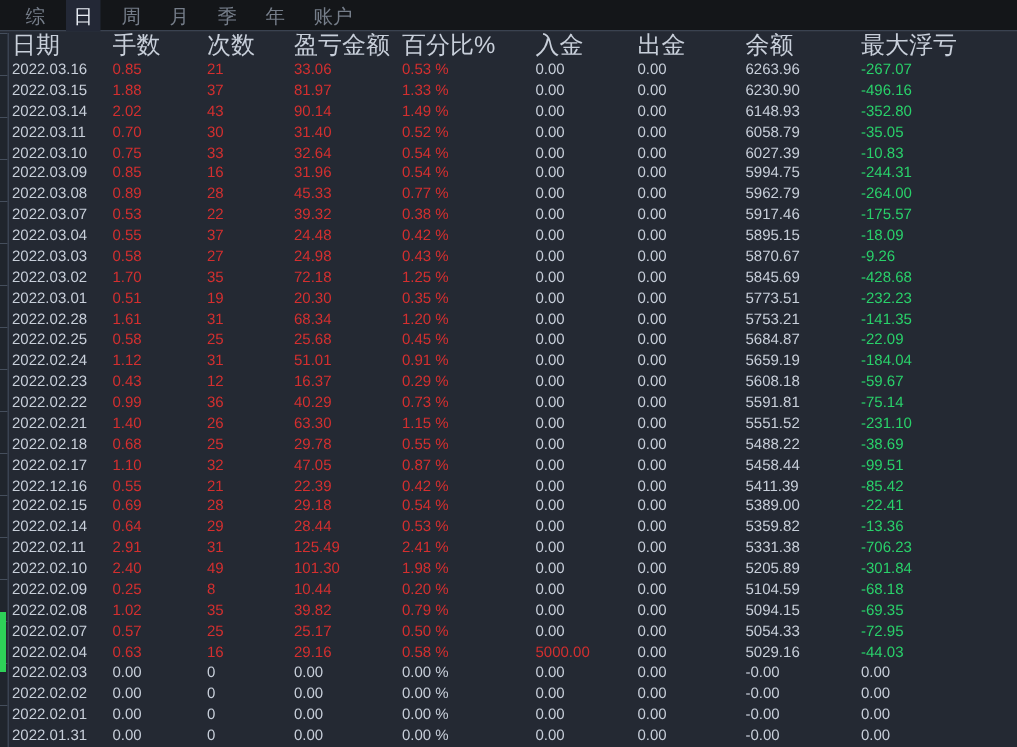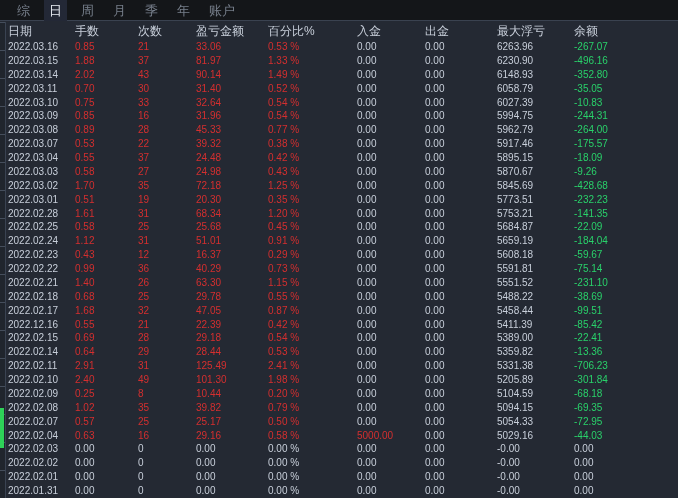--- a/index.html
+++ b/index.html
@@ -30,21 +30,21 @@
     position:absolute; left:0; top:22px; right:0; bottom:0;
     background:#242933;
   }
   .grid-row {
     display:grid;
     grid-template-columns:67px 63px 58px 72px 89px 68px 72px 77px 1fr;
     padding-left:8px;
     align-items:center;
   }
   .header-row {
-    height:18px; font-size:12px; color:#c8cfda;
+    height:18px; font-size:16px; color:#c8cfda;
   }
   .header-row .cell { line-height:18px; }
   .data-row {
     height:13.88px; font-size:10px;
   }
   .data-row .cell { line-height:13.88px; white-space:nowrap; }
   .cell { overflow:hidden; }
   .c-neutral { color:#c8cfda; }
   .c-red { color:#d42f2f; }
   .c-green { color:#29d16a; }
@@ -77,22 +77,22 @@
 
 <div class="table-wrap">
   <div class="grid-row header-row">
       <div class="cell c-neutral">日期</div>
       <div class="cell c-neutral">手数</div>
       <div class="cell c-neutral">次数</div>
       <div class="cell c-neutral">盈亏金额</div>
       <div class="cell c-neutral">百分比%</div>
       <div class="cell c-neutral">入金</div>
       <div class="cell c-neutral">出金</div>
+      <div class="cell c-neutral">余额</div>
       <div class="cell c-neutral">最大浮亏</div>
-      <div class="cell c-neutral">余额</div>
     </div>
   <div id="rows">
       <div class="grid-row data-row">
         <div class="cell c-neutral">2022.03.16</div>
         <div class="cell c-red">0.85</div>
         <div class="cell c-red">21</div>
         <div class="cell c-red">33.06</div>
         <div class="cell c-red">0.53 %</div>
         <div class="cell c-neutral">0.00</div>
         <div class="cell c-neutral">0.00</div>
@@ -292,21 +292,21 @@
         <div class="cell c-red">25</div>
         <div class="cell c-red">29.78</div>
         <div class="cell c-red">0.55 %</div>
         <div class="cell c-neutral">0.00</div>
         <div class="cell c-neutral">0.00</div>
         <div class="cell c-neutral">5488.22</div>
         <div class="cell c-green">-38.69</div>
       </div>
       <div class="grid-row data-row">
         <div class="cell c-neutral">2022.02.17</div>
-        <div class="cell c-red">1.68</div>
+        <div class="cell c-red">1.10</div>
         <div class="cell c-red">32</div>
         <div class="cell c-red">47.05</div>
         <div class="cell c-red">0.87 %</div>
         <div class="cell c-neutral">0.00</div>
         <div class="cell c-neutral">0.00</div>
         <div class="cell c-neutral">5458.44</div>
         <div class="cell c-green">-99.51</div>
       </div>
       <div class="grid-row data-row">
         <div class="cell c-neutral">2022.12.16</div>

